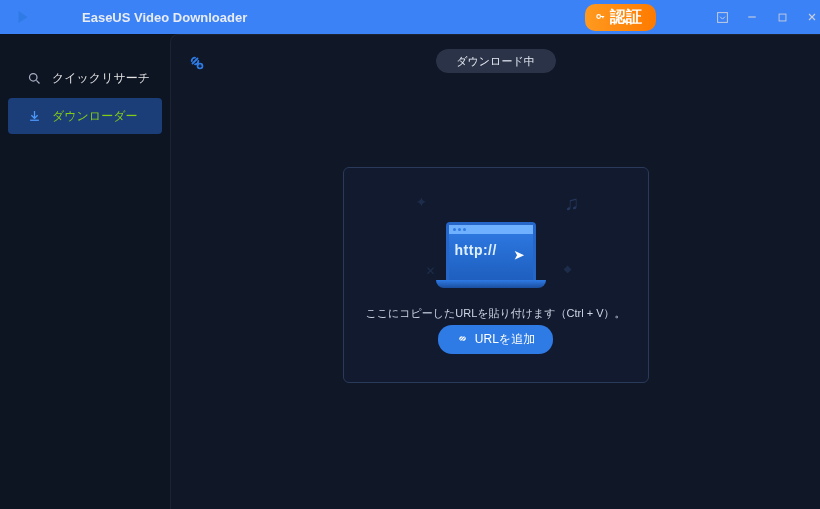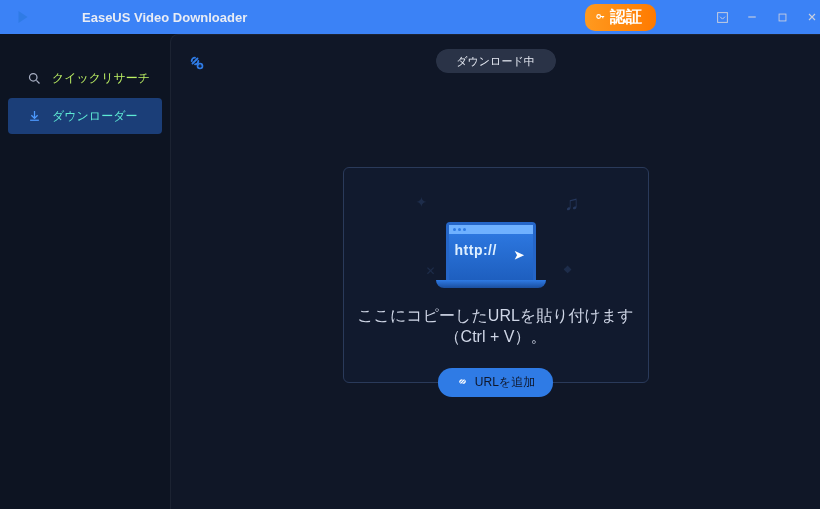--- a/index.html
+++ b/index.html
@@ -58,29 +58,29 @@
 .sidebar {
   width: 170px;
   padding-top: 24px;
 }
 .side-item {
   height: 36px;
   display: flex;
   align-items: center;
   padding-left: 18px;
   font-size: 12px;
-  color: #bef264;
+  color: #e5e5e5;
   gap: 10px;
   cursor: pointer;
   border-radius: 4px;
   margin: 2px 8px;
 }
 .side-item.active {
   background: #1b3e78;
-  color: #5eead4;
+  color: #84cc16;
 }
 .side-item .icon {
   width: 16px; height: 16px;
   display: flex; align-items: center; justify-content: center;
 }
 .main {
   flex: 1;
   border-radius: 8px 0 0 0;
   border: 1px solid #1c2332;
   border-right: none;
@@ -187,29 +187,29 @@
   background: linear-gradient(180deg, #2f7be5, #1a4e9e);
   border-radius: 0 0 8px 8px;
   margin-left: -10px;
 }
 .deco { position: absolute; opacity: 0.5; }
 .deco.music { right: 6px; top: 4px; color: #3a548a; font-size: 20px; }
 .deco.gear { left: 10px; top: 6px; color: #2a3f66; font-size: 14px; }
 .deco.dot1 { left: 20px; bottom: 10px; color: #2a3f66; font-size: 12px; }
 .deco.dot2 { right: 14px; bottom: 14px; color: #2a3f66; font-size: 10px; }
 .hint {
-  font-size: 16px;
+  font-size: 11px;
   color: #cfd6e6;
   margin-top: 18px;
   text-align: center;
 }
 .url-btn {
-  margin-top: 20px;
+  margin-top: 4px;
   background: #2f7be5;
-  color: #0f172a;
+  color: #ffffff;
   font-size: 12px;
   padding: 6px 18px;
   border-radius: 14px;
   display: flex;
   align-items: center;
   gap: 6px;
   cursor: pointer;
   font-weight: 500;
 }
 </style>

